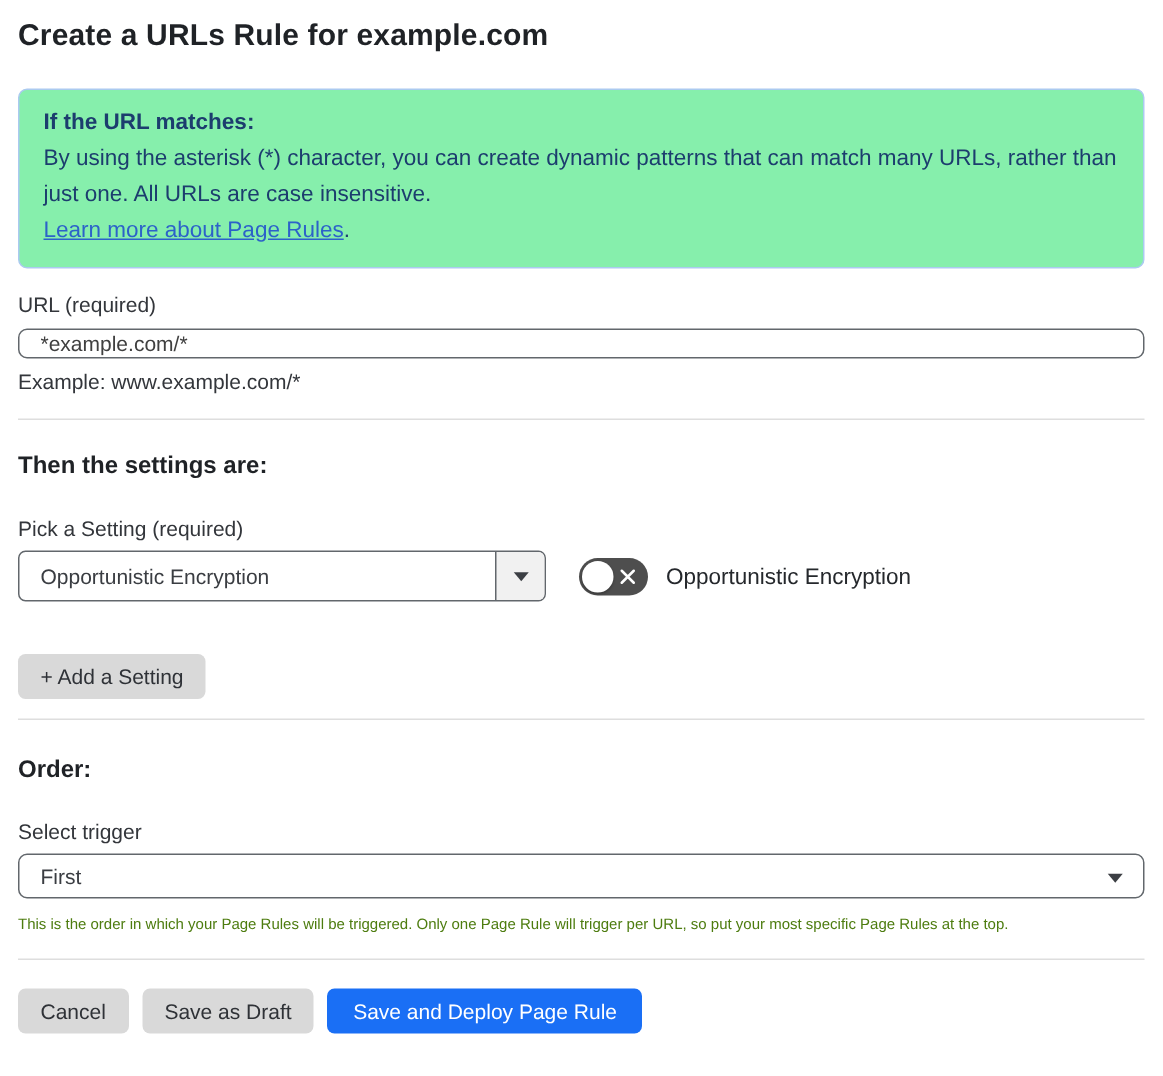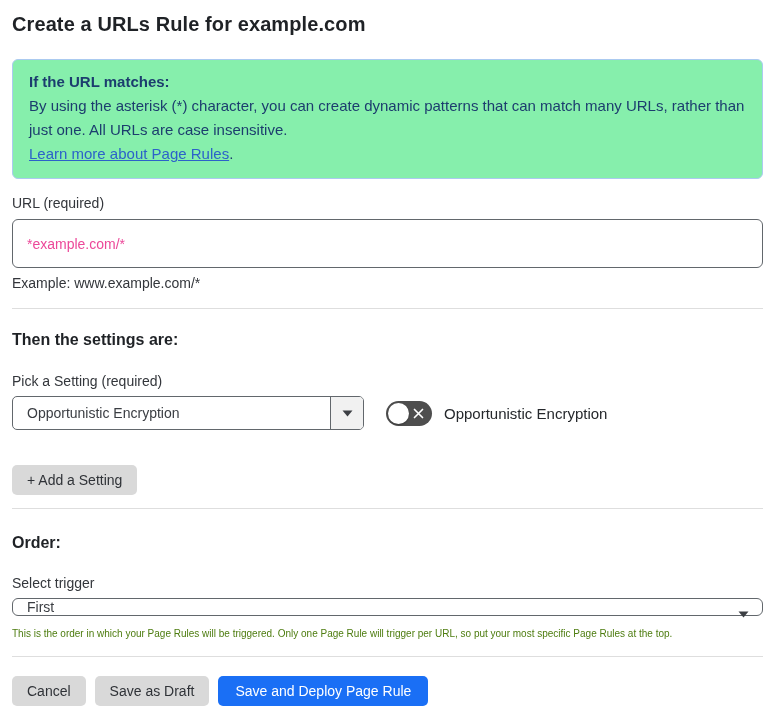--- a/index.html
+++ b/index.html
@@ -40,27 +40,27 @@
 
   .field-label {
     margin-top: 16px;
     font-size: 14px;
     color: #33363b;
   }
 
   .url-input {
     margin-top: 8px;
     width: 100%;
-    height: 49px;
+    height: 20px;
     border: 1px solid #62676c;
     border-radius: 6px;
     padding: 0 14px;
     font-size: 14px;
     font-family: "Liberation Sans", sans-serif;
-    color: #ec4899;
+    color: #404040;
     background: #fff;
     outline: none;
     display: block;
   }
 
   .helper-text {
     margin-top: 7px;
     font-size: 14px;
     color: #33363b;
   }
@@ -168,21 +168,21 @@
   .btn-gray { background: #d9d9d9; color: #2f3237; }
   .btn-blue { background: #1a6ff5; color: #ffffff; padding: 0 17px; }
 
   .add-setting-btn { margin-top: 35px; }
   .divider-2 { margin-top: 13px; }
 
   .order-select {
     position: relative;
     margin-top: 7px;
     width: 100%;
-    height: 18px;
+    height: 30px;
     border: 1px solid #62676c;
     border-radius: 6px;
     background: #fff;
     display: flex;
     align-items: center;
     padding: 0 14px;
     font-size: 14px;
     color: #3a3d42;
     cursor: pointer;
   }

